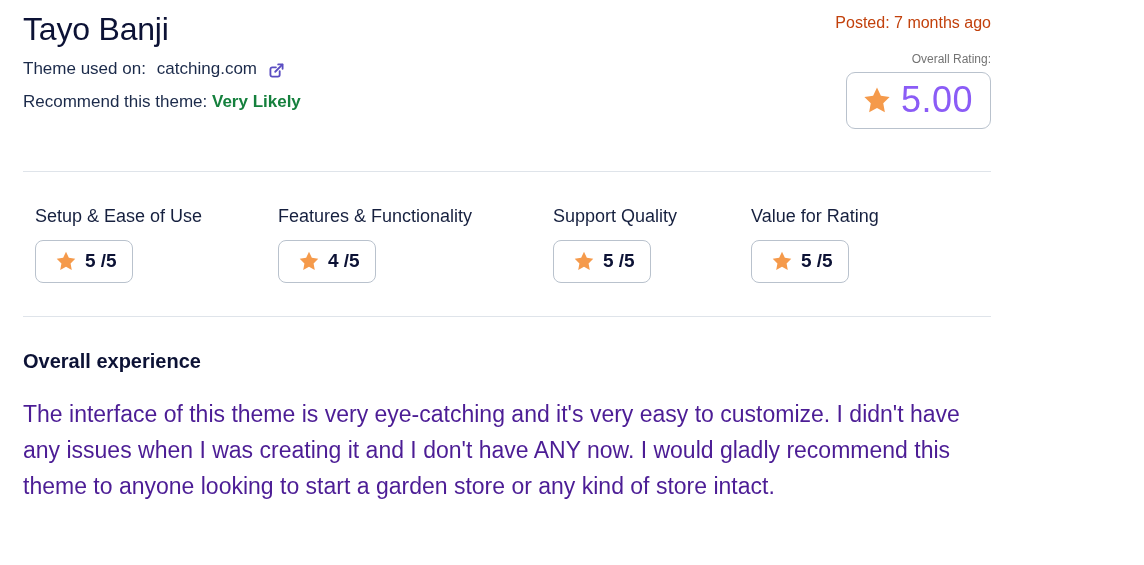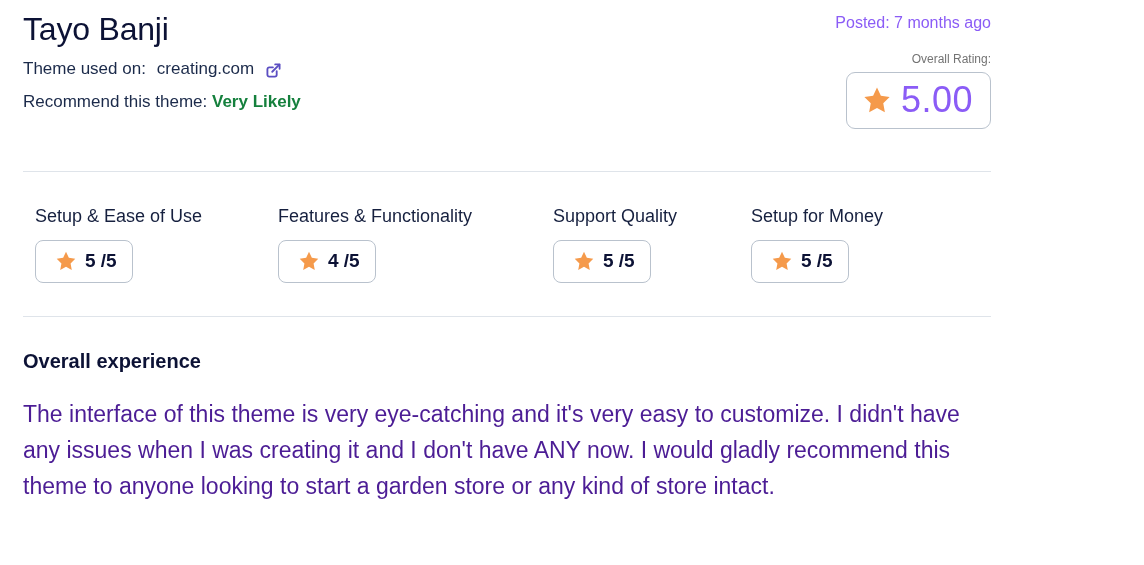--- a/index.html
+++ b/index.html
@@ -81,21 +81,21 @@
   
   .header-right {
     flex: 0 0 auto;
     text-align: right;
     padding-top: 3px;
   }
 
   .posted-text {
     font-size: 16px;
     line-height: 22px;
-    color: #8b5cf6;
+    color: #c2410c;
     margin-bottom: 13px;
   }
 
   .overall-rating-label {
     font-size: 12px;
     line-height: 24px;
     color: #737373;
     margin-bottom: 1px;
   }
 
@@ -199,21 +199,21 @@
 
 <div class="review-card">
 
   <div class="review-header">
 
     <div class="reviewer-block">
       <h1 class="reviewer-name">Tayo Banji</h1>
 
       <div class="theme-used-row">
         <span>Theme used on:</span>
-        <a class="site-link" href="#">creating.com</a>
+        <a class="site-link" href="#">catching.com</a>
         <span class="ext-link-icon">
           <svg width="17" height="17" viewBox="0 0 24 24" fill="none" stroke="currentColor" stroke-width="2.6" stroke-linecap="round" stroke-linejoin="round" aria-hidden="true">
             <path d="M16.5 12.8V18a2.6 2.6 0 0 1-2.6 2.6H6A2.6 2.6 0 0 1 3.4 18v-7.9A2.6 2.6 0 0 1 6 7.5h5.2"></path>
             <path d="M14.4 3.4h6.2v6.2"></path>
             <path d="M10.2 13.8 20.2 3.8"></path>
           </svg>
         </span>
       </div>
 
       <div class="recommend-row">
@@ -273,21 +273,21 @@
         <span class="star">
           <svg width="22" height="22" viewBox="0 0 24 24" fill="currentColor" aria-hidden="true">
             <path d="M12 1.9l3.1 6.6 7 1-5.1 5.1 1.3 7.2L12 18.4l-6.3 3.4L7 14.6 1.9 9.5l7-1z"></path>
           </svg>
         </span>
         <span class="score-value">5 /5</span>
       </div>
     </div>
 
     <div class="category">
-      <div class="category-label">Setup for Money</div>
+      <div class="category-label">Value for Rating</div>
       <div class="score-pill">
         <span class="star">
           <svg width="22" height="22" viewBox="0 0 24 24" fill="currentColor" aria-hidden="true">
             <path d="M12 1.9l3.1 6.6 7 1-5.1 5.1 1.3 7.2L12 18.4l-6.3 3.4L7 14.6 1.9 9.5l7-1z"></path>
           </svg>
         </span>
         <span class="score-value">5 /5</span>
       </div>
     </div>
 

